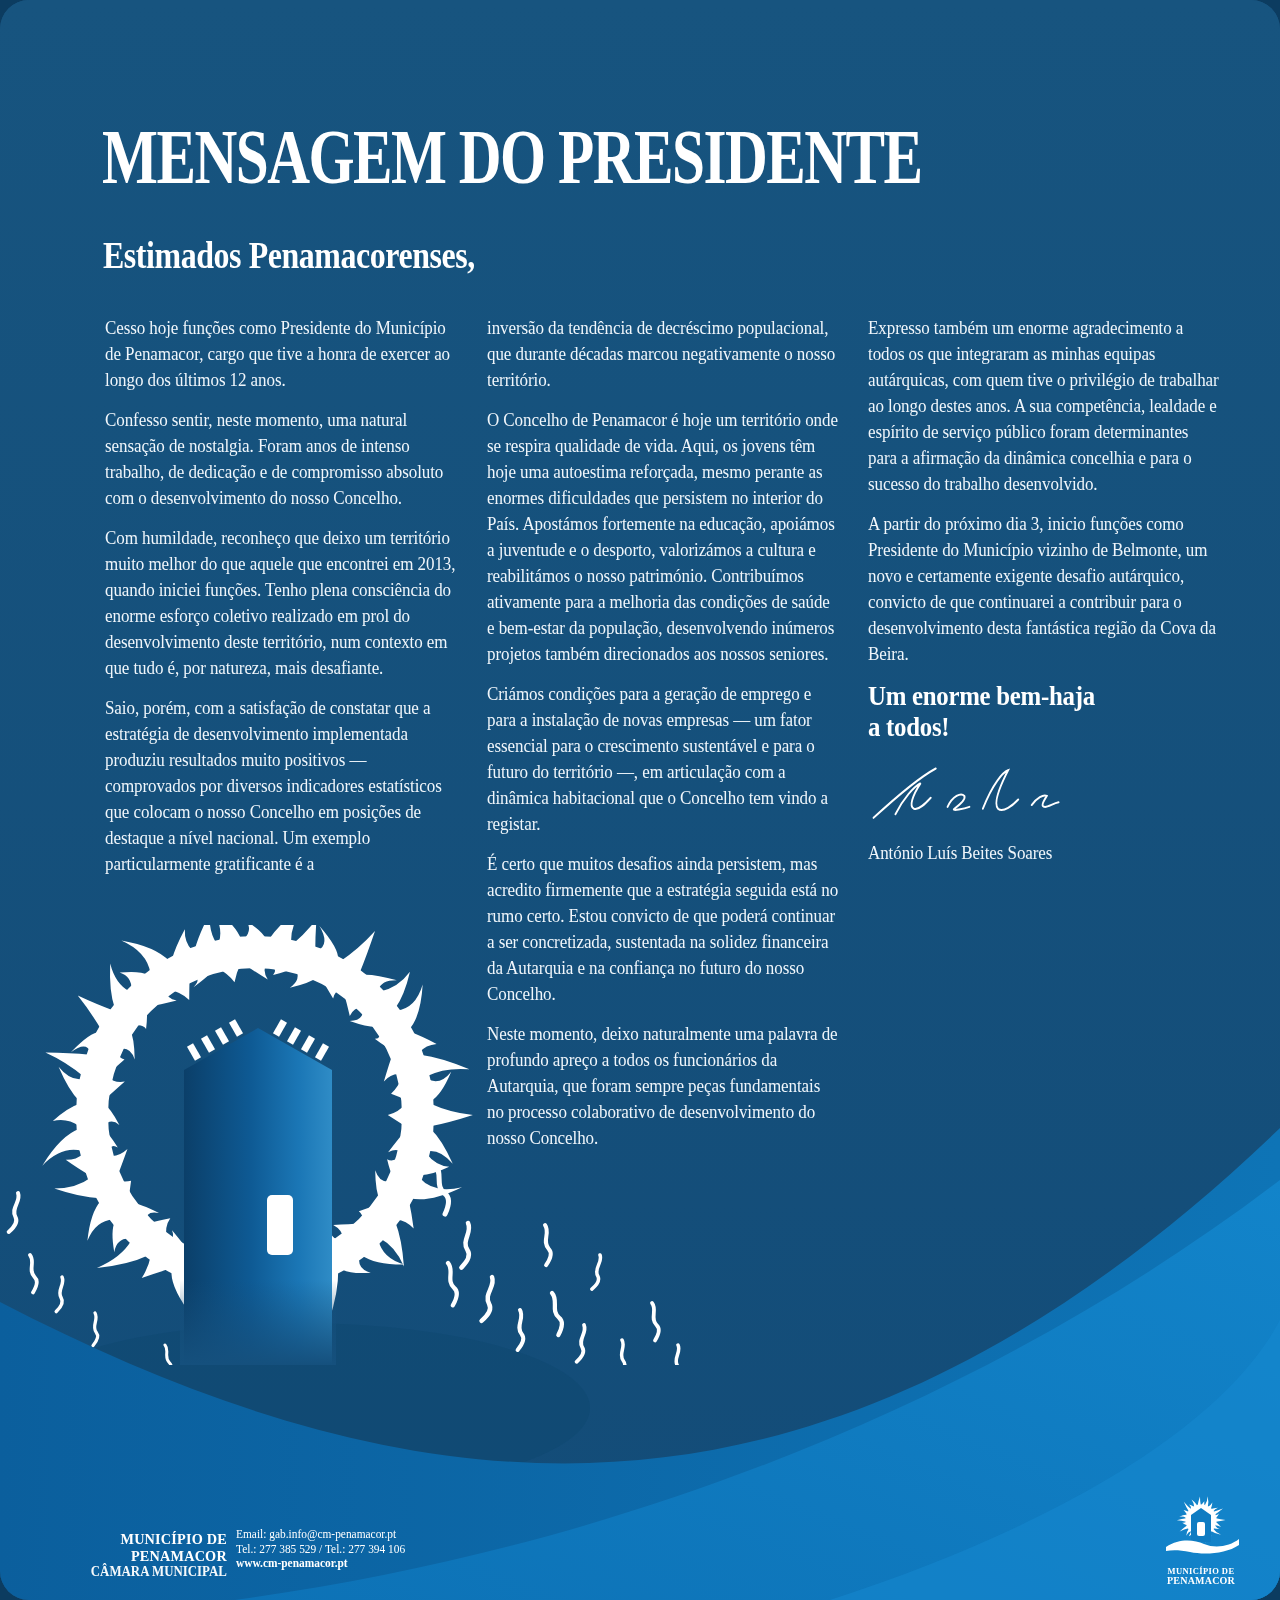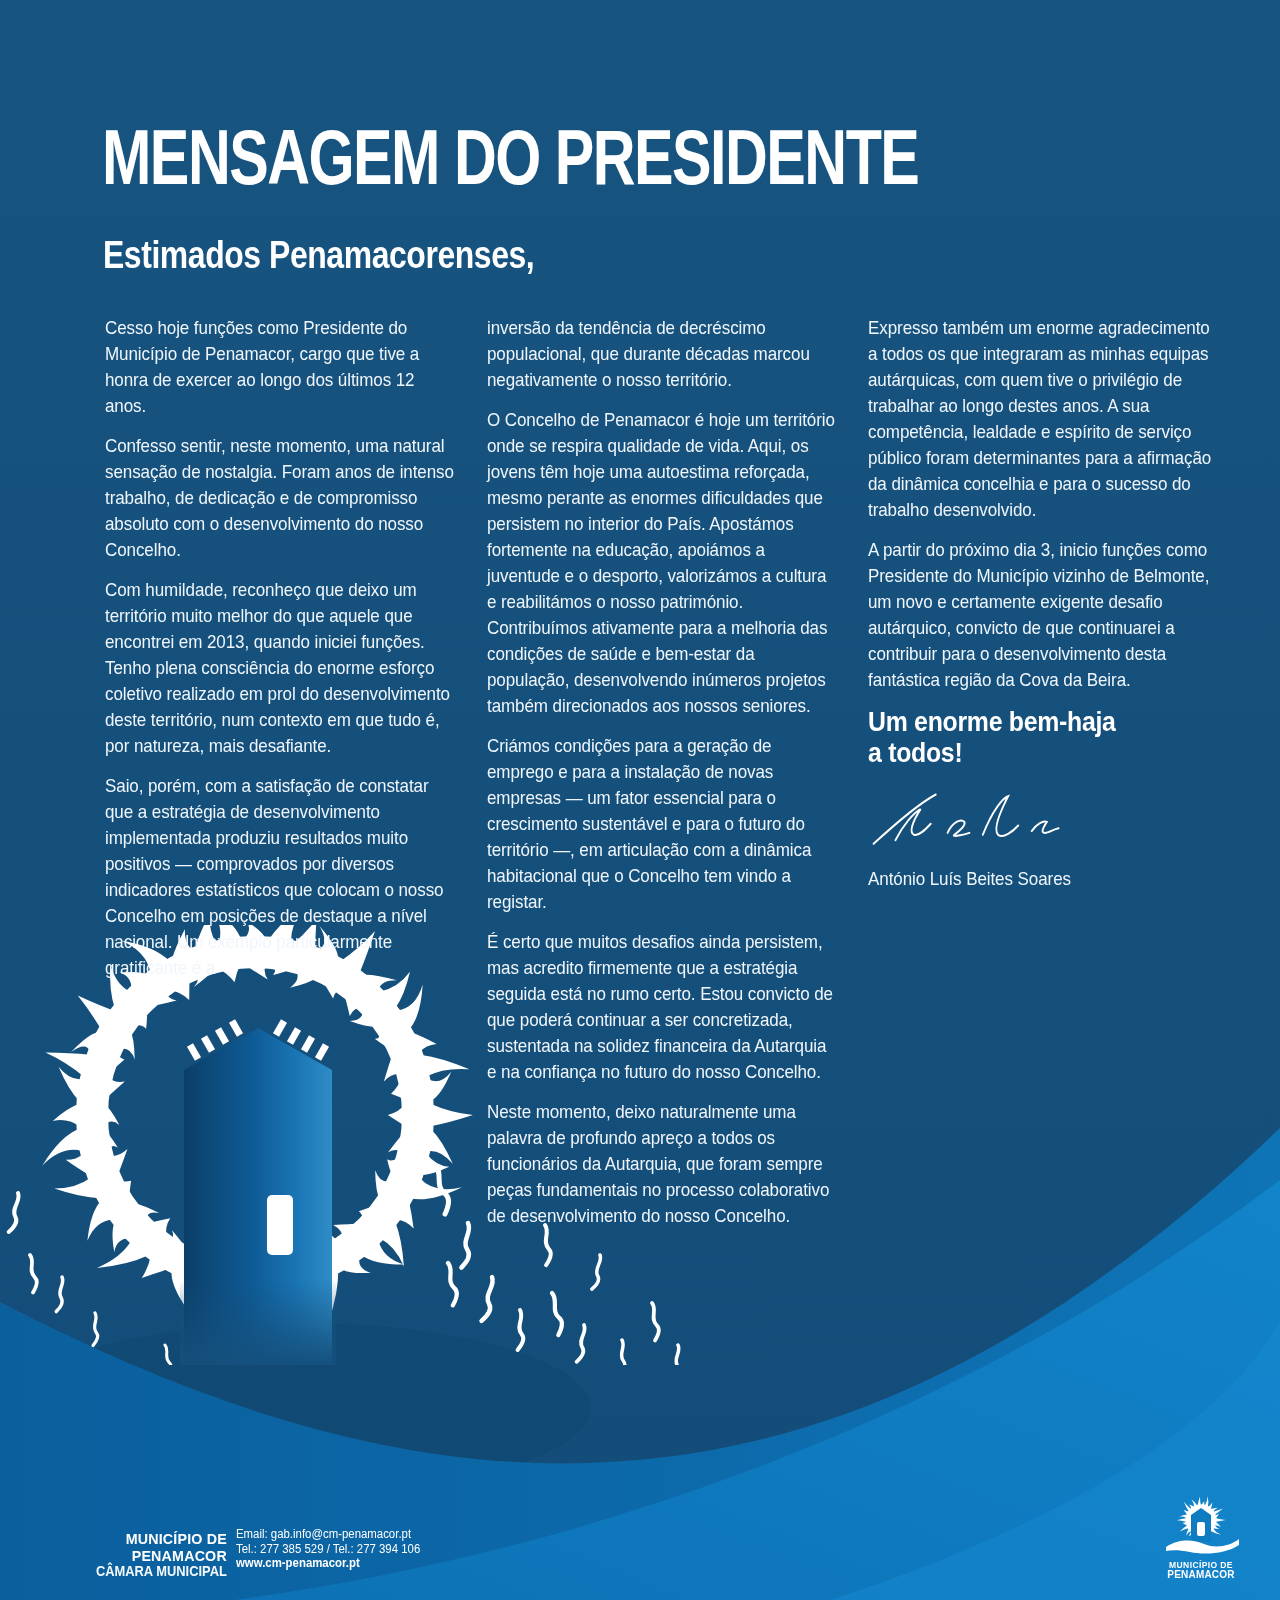--- a/index.html
+++ b/index.html
@@ -1,17 +1,17 @@
 <!DOCTYPE html>
 <html><head>
 <meta charset="utf-8">
 <style>
   html,body{margin:0;padding:0;background:#0c3c60;}
   .page{position:relative;width:1280px;height:1600px;overflow:hidden;
-        background:#15507D;font-family:Liberation Sans, sans-serif;}
+        background:#15507D;font-family:Liberation Serif, serif;border-radius:29px;}
   .bg-svg{position:absolute;left:0;top:0;}
   .illus{position:absolute;left:0px;top:925px;width:700px;height:440px;}
 
   .title{position:absolute;left:102px;top:118px;color:#fff;font-weight:bold;
          font-size:78px;line-height:1;letter-spacing:-2px;white-space:nowrap;
          transform:scaleX(0.76);transform-origin:left top;}
   .salutation{position:absolute;left:103px;top:236px;color:#fff;font-weight:bold;
          font-size:38px;line-height:1;letter-spacing:-0.5px;white-space:nowrap;
          transform:scaleX(0.84);transform-origin:left top;}
 
@@ -30,21 +30,21 @@
 
   .footer-org{position:absolute;left:30px;top:1531px;width:214px;text-align:right;
        color:#fff;transform:scaleX(0.92);transform-origin:left top;line-height:1.08;}
   .footer-org .org1{font-size:15.5px;font-weight:bold;letter-spacing:0.2px;}
   .footer-org .org2{font-size:14px;font-weight:bold;opacity:0.96;}
   .footer-contact{position:absolute;left:236px;top:1527px;color:#fff;
        font-size:12px;line-height:14.5px;transform:scaleX(0.95);transform-origin:left top;}
   .footer-contact .website{font-weight:bold;}
 
   .logo{position:absolute;left:1146px;top:1494px;width:110px;text-align:center;color:#fff;}
-  .logo-line1{font-size:8.5px;font-weight:bold;letter-spacing:0.4px;margin-top:1px;line-height:1.1;}
+  .logo-line1{font-size:8.5px;font-weight:bold;letter-spacing:0.4px;margin-top:7px;line-height:1.1;}
   .logo-line2{font-size:10px;font-weight:bold;letter-spacing:0.2px;line-height:1.05;}
 </style>
 </head>
 <body>
 
 <div class="page">
 
   <svg class="bg-svg" width="1280" height="1600" viewBox="0 0 1280 1600">
     <defs>
       <linearGradient id="gNavy" x1="0" y1="0" x2="0" y2="1">

